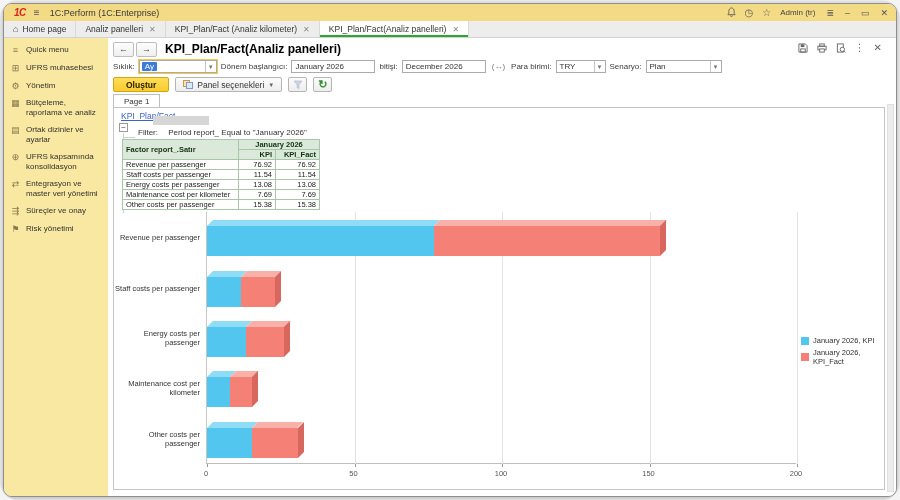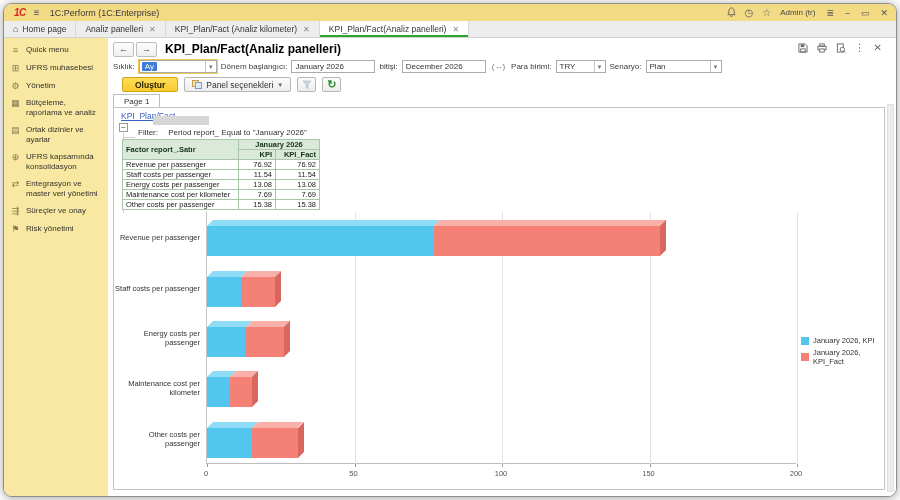--- a/index.html
+++ b/index.html
@@ -1,17 +1,17 @@
 <!DOCTYPE html>
 <html><head>
 <meta charset="utf-8">
 <style>
   * { margin:0; padding:0; box-sizing:border-box; }
   html,body { width:900px; height:500px; background:#f4f4f4; font-family:"Liberation Sans", sans-serif; }
-  .stage { position:relative; width:900px; height:500px; background:#fbfbfb; overflow:hidden; }
+  .stage { position:relative; width:900px; height:500px; background:#fbfbfb; overflow:hidden;border-radius:18px; }
   .window { position:absolute; left:3px; top:3px; right:3px; bottom:3px; border:1px solid #8e8e8e;
             border-radius:9px; background:#fff; box-shadow:0 1px 8px rgba(0,0,0,.35); overflow:hidden; }
 
   
   .titlebar { position:absolute; left:0; top:0; right:0; height:17px; background:#f3da85;
               display:flex; align-items:center; padding:0 8px 0 10px; font-size:9px; color:#333; }
   .logo { color:#d6261f; font-weight:bold; font-style:italic; font-size:10px; margin-right:8px; letter-spacing:-0.5px; }
   .tb-menu { color:#555; font-size:10px; margin-right:10px; cursor:pointer; }
   .tb-title { color:#3a3a3a; }
   .tb-spacer { flex:1; }
@@ -52,21 +52,21 @@
   
   .filter-row { position:absolute; left:5px; top:22px; display:flex; align-items:center; gap:4px; font-size:8px; color:#3c3c3c; white-space:nowrap; }
   .fld { height:13px; border:1px solid #ababab; background:#fff; display:flex; align-items:center; font-size:8px; color:#333; }
   .fld input { border:none; outline:none; width:100%; height:100%; font-size:8px; color:#333; padding:0 3px; font-family:"Liberation Sans", sans-serif; background:transparent; }
   .combo-arrow { flex:none; width:11px; height:100%; border-left:1px solid #c6c6c6; color:#777; font-size:6px; display:flex; align-items:center; justify-content:center; cursor:pointer; }
   .freq-box { width:78px; outline:1px solid #f0c94e; }
   .freq-chip { background:#3d7bd9; color:#fff; font-size:8px; padding:0 3px; margin-left:2px; border-radius:1px; }
   .swap-ic { color:#777; font-size:8px; margin:0 2px; }
 
   
-  .action-row { position:absolute; left:14px; top:39px; display:flex; align-items:center; gap:6px; }
+  .action-row { position:absolute; left:5px; top:39px; display:flex; align-items:center; gap:6px; }
   .btn-generate { height:15px; padding:0 12px; background:linear-gradient(#fede59,#f9cb2e); border:1px solid #d2a517;
                   border-radius:2px; font-size:8.5px; font-weight:bold; color:#2a2200; cursor:pointer; }
   .btn-gray { height:15px; display:flex; align-items:center; gap:4px; padding:0 7px; background:linear-gradient(#fcfcfc,#ededed);
               border:1px solid #b5b5b5; border-radius:2px; font-size:8.5px; color:#333; cursor:pointer; }
   .btn-icon { width:19px; justify-content:center; padding:0; }
   .panes-ic { position:relative; width:10px; height:9px; }
   .panes-ic i { position:absolute; border:1px solid #c89b4a; background:#f6e3bd; }
   .panes-ic i:first-child { left:0; top:0; width:7px; height:7px; }
   .panes-ic i:last-child { left:3px; top:2px; width:7px; height:7px; border-color:#7e9cc4; background:#dde8f6; }
   .refresh-ic { color:#2f8f2f; font-weight:bold; font-size:11px; line-height:1; }

